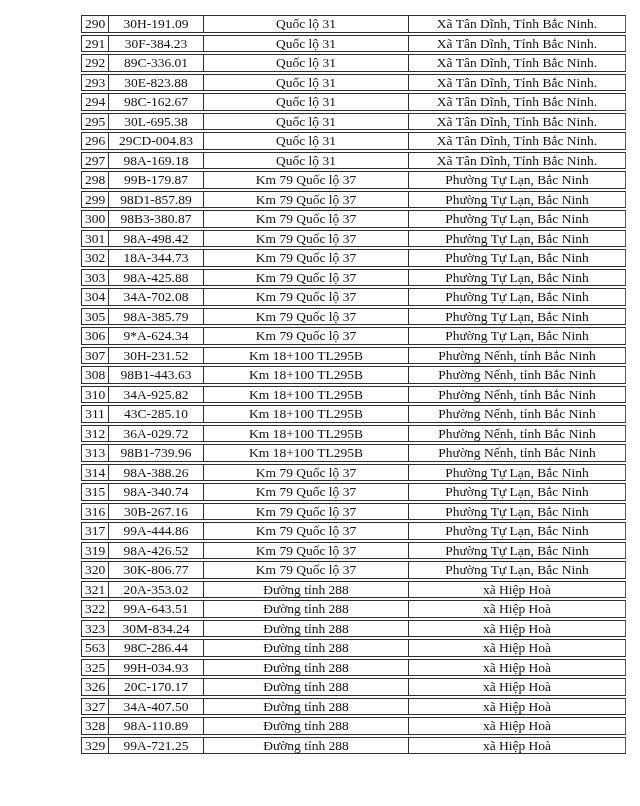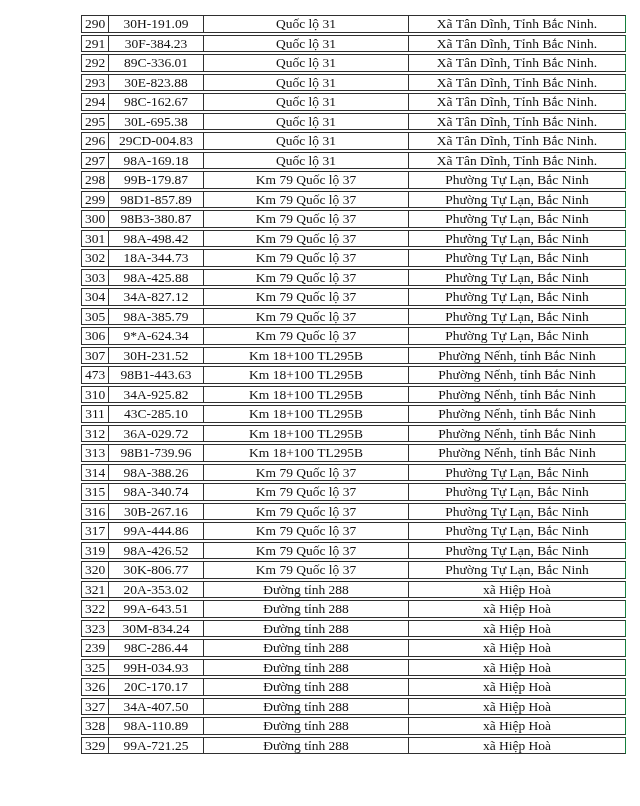--- a/index.html
+++ b/index.html
@@ -139,21 +139,21 @@
           <td>Phường Tự Lạn, Bắc Ninh</td>
         </tr>
         <tr>
           <td>303</td>
           <td>98A-425.88</td>
           <td>Km 79 Quốc lộ 37</td>
           <td>Phường Tự Lạn, Bắc Ninh</td>
         </tr>
         <tr>
           <td>304</td>
-          <td>34A-827.12</td>
+          <td>34A-702.08</td>
           <td>Km 79 Quốc lộ 37</td>
           <td>Phường Tự Lạn, Bắc Ninh</td>
         </tr>
         <tr>
           <td>305</td>
           <td>98A-385.79</td>
           <td>Km 79 Quốc lộ 37</td>
           <td>Phường Tự Lạn, Bắc Ninh</td>
         </tr>
         <tr>
@@ -162,21 +162,21 @@
           <td>Km 79 Quốc lộ 37</td>
           <td>Phường Tự Lạn, Bắc Ninh</td>
         </tr>
         <tr>
           <td>307</td>
           <td>30H-231.52</td>
           <td>Km 18+100 TL295B</td>
           <td>Phường Nếnh, tỉnh Bắc Ninh</td>
         </tr>
         <tr>
-          <td>473</td>
+          <td>308</td>
           <td>98B1-443.63</td>
           <td>Km 18+100 TL295B</td>
           <td>Phường Nếnh, tỉnh Bắc Ninh</td>
         </tr>
         <tr>
           <td>310</td>
           <td>34A-925.82</td>
           <td>Km 18+100 TL295B</td>
           <td>Phường Nếnh, tỉnh Bắc Ninh</td>
         </tr>
@@ -246,21 +246,21 @@
           <td>Đường tỉnh 288</td>
           <td>xã Hiệp Hoà</td>
         </tr>
         <tr>
           <td>323</td>
           <td>30M-834.24</td>
           <td>Đường tỉnh 288</td>
           <td>xã Hiệp Hoà</td>
         </tr>
         <tr>
-          <td>239</td>
+          <td>563</td>
           <td>98C-286.44</td>
           <td>Đường tỉnh 288</td>
           <td>xã Hiệp Hoà</td>
         </tr>
         <tr>
           <td>325</td>
           <td>99H-034.93</td>
           <td>Đường tỉnh 288</td>
           <td>xã Hiệp Hoà</td>
         </tr>

